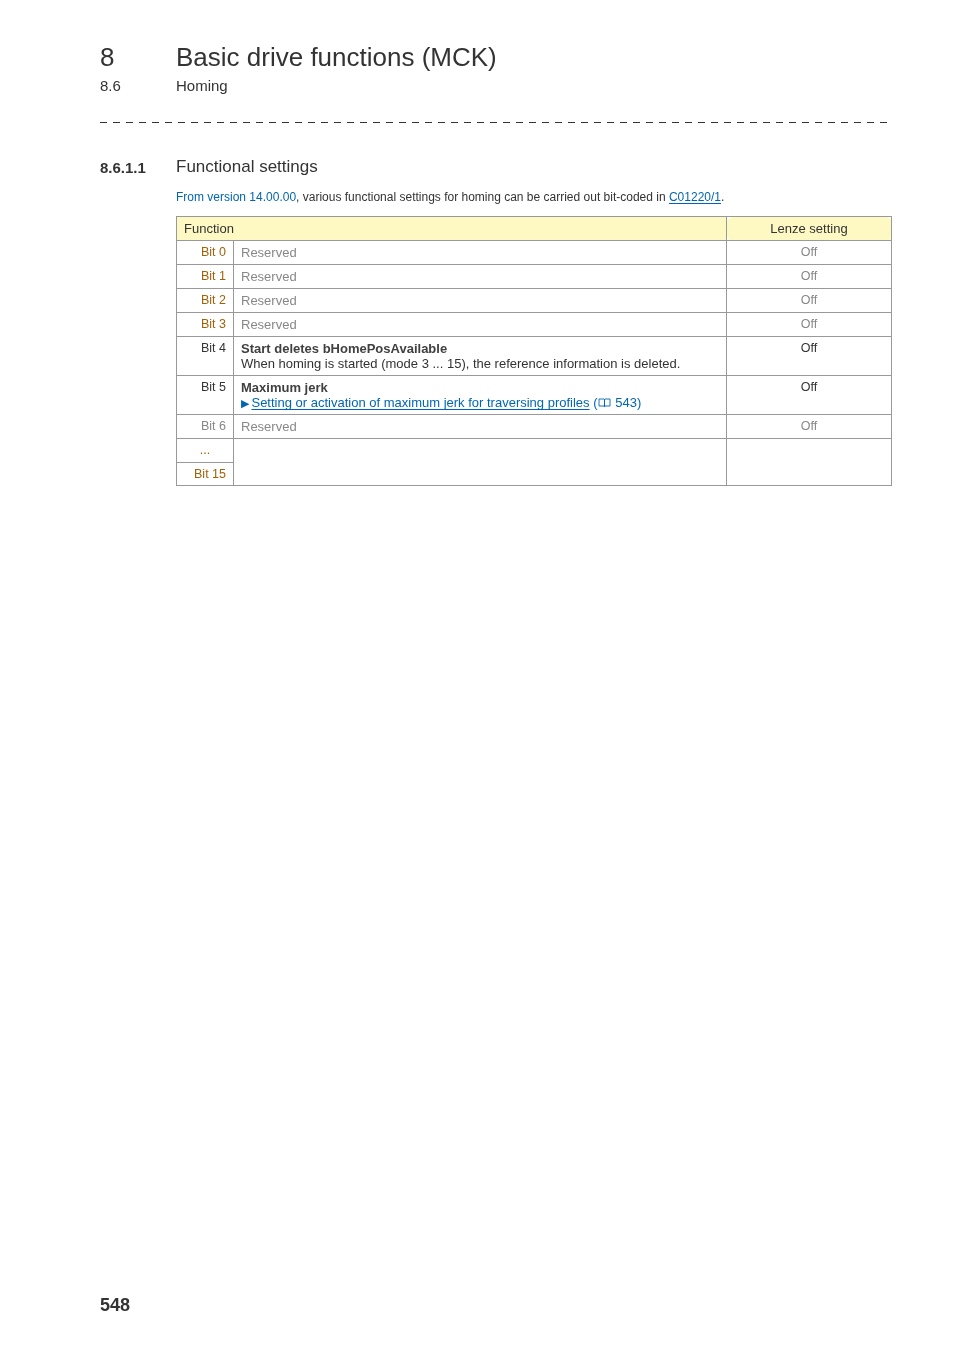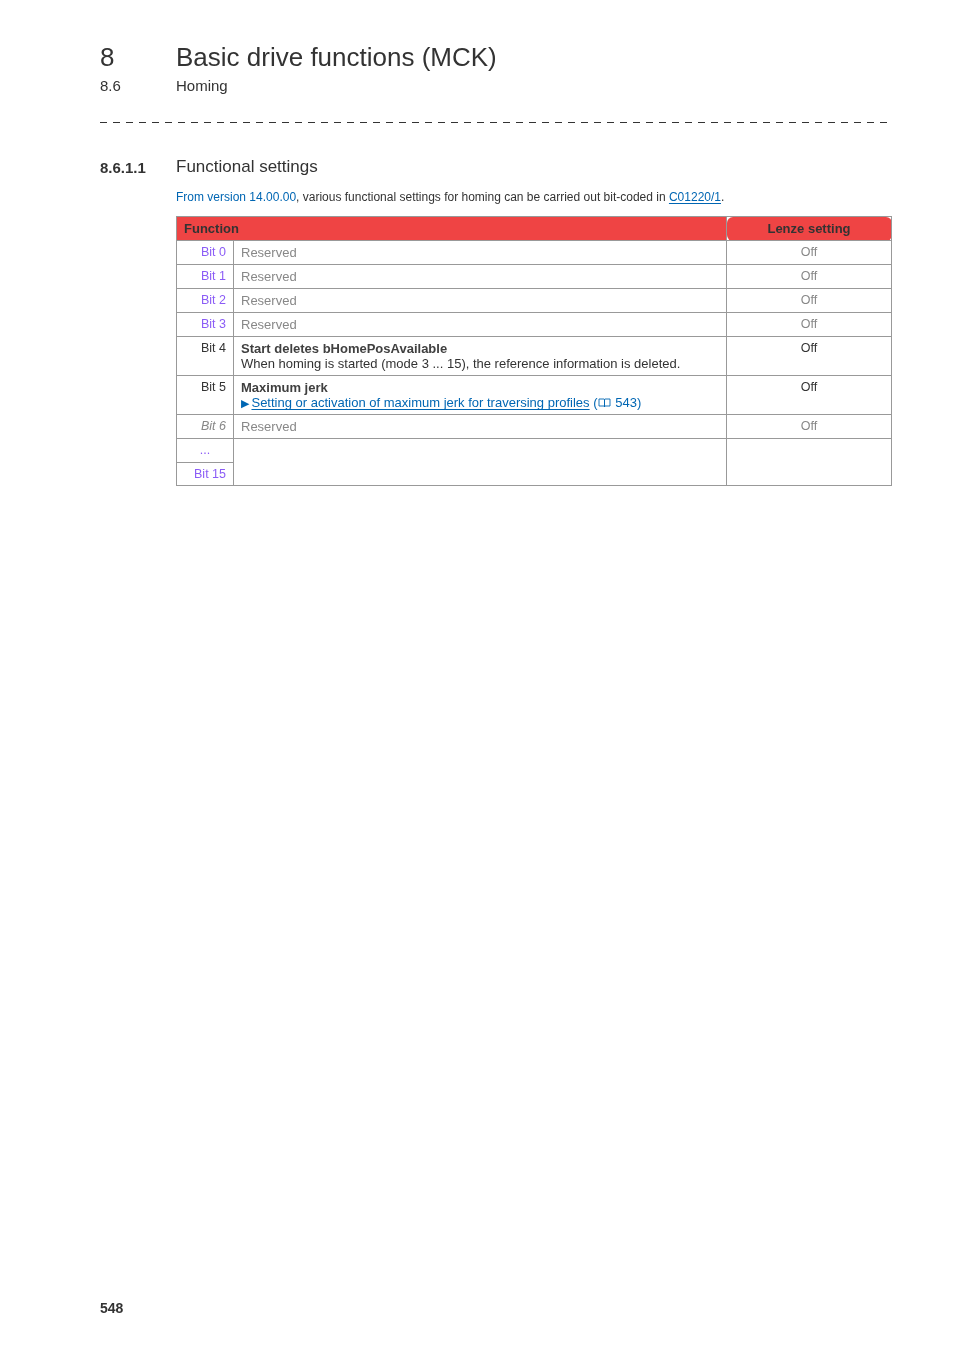--- a/index.html
+++ b/index.html
@@ -95,34 +95,34 @@
     border-collapse: collapse;
     width: calc(100% - 76px);
     font-size: 13px;
   }
   table.func-table th, table.func-table td {
     border: 1px solid #999;
     padding: 4px 7px;
     vertical-align: top;
   }
   table.func-table th {
-    background: #ef4444;
-    font-weight: 700;
+    background: #fef9c3;
+    font-weight: 400;
     color: #333;
     text-align: left;
   }
   table.func-table th.lenze-col {
     text-align: center;
     width: 150px;
     border-radius: 6px;
   }
   .bit-col {
     width: 42px;
     text-align: right;
-    color: #8b5cf6;
+    color: #a16207;
     font-size: 12.5px;
     white-space: nowrap;
   }
   .bit-col.active {
     color: #333;
   }
   .desc-reserved {
     color: #888;
   }
   .desc-active {
@@ -169,21 +169,21 @@
     bottom: 34px;
     left: 100px;
     right: 62px;
     display: flex;
     justify-content: space-between;
     font-size: 12px;
     color: #333;
   }
   .footer-page {
     font-weight: 700;
-    font-size: 14px;
+    font-size: 18px;
   }
   .footer-text {
     font-size: 11px;
     color: #333;
   }
   .multi-bit-cell {
     text-align: right;
     color: #888;
     font-size: 12.5px;
   }
@@ -253,21 +253,21 @@
         <td class="desc-active">
           <span class="desc-bold">Maximum jerk</span><br>
           <span class="arrow-blue">▶</span><a class="inline-link">Setting or activation of maximum jerk for traversing profiles</a>
           <span style="color:#0066b3;"> (<span class="book-icon"><svg viewBox="0 0 13 10">
                   <path d="M1 1 L6 1 Q6.5 1 6.5 2 L6.5 9 Q6.5 8 6 8 L1 8 Z M12 1 L7 1 Q6.5 1 6.5 2 L6.5 9 Q6.5 8 7 8 L12 8 Z" fill="none" stroke="#0066b3" stroke-width="0.9"></path>
                 </svg></span> <span>543</span>)</span>
         </td>
         <td class="setting-col setting-off-black">Off</td>
       </tr>
       <tr>
-        <td class="multi-bit-cell" rowspan="3" style="padding-bottom:0;border-bottom:none;font-style:italic;">Bit 6</td>
+        <td class="multi-bit-cell" rowspan="3" style="padding-bottom:0;border-bottom:none;">Bit 6</td>
         <td class="desc-reserved" rowspan="3" style="vertical-align:top;">Reserved</td>
         <td class="setting-col setting-off-grey" rowspan="3" style="vertical-align:top;">Off</td>
       </tr>
     </tbody>
   </table>
 
   <table class="func-table" style="margin-top:-1px;border-top:none;">
     <tbody>
       <tr>
         <td class="bit-col" style="width:42px;text-align:center;">...</td>

